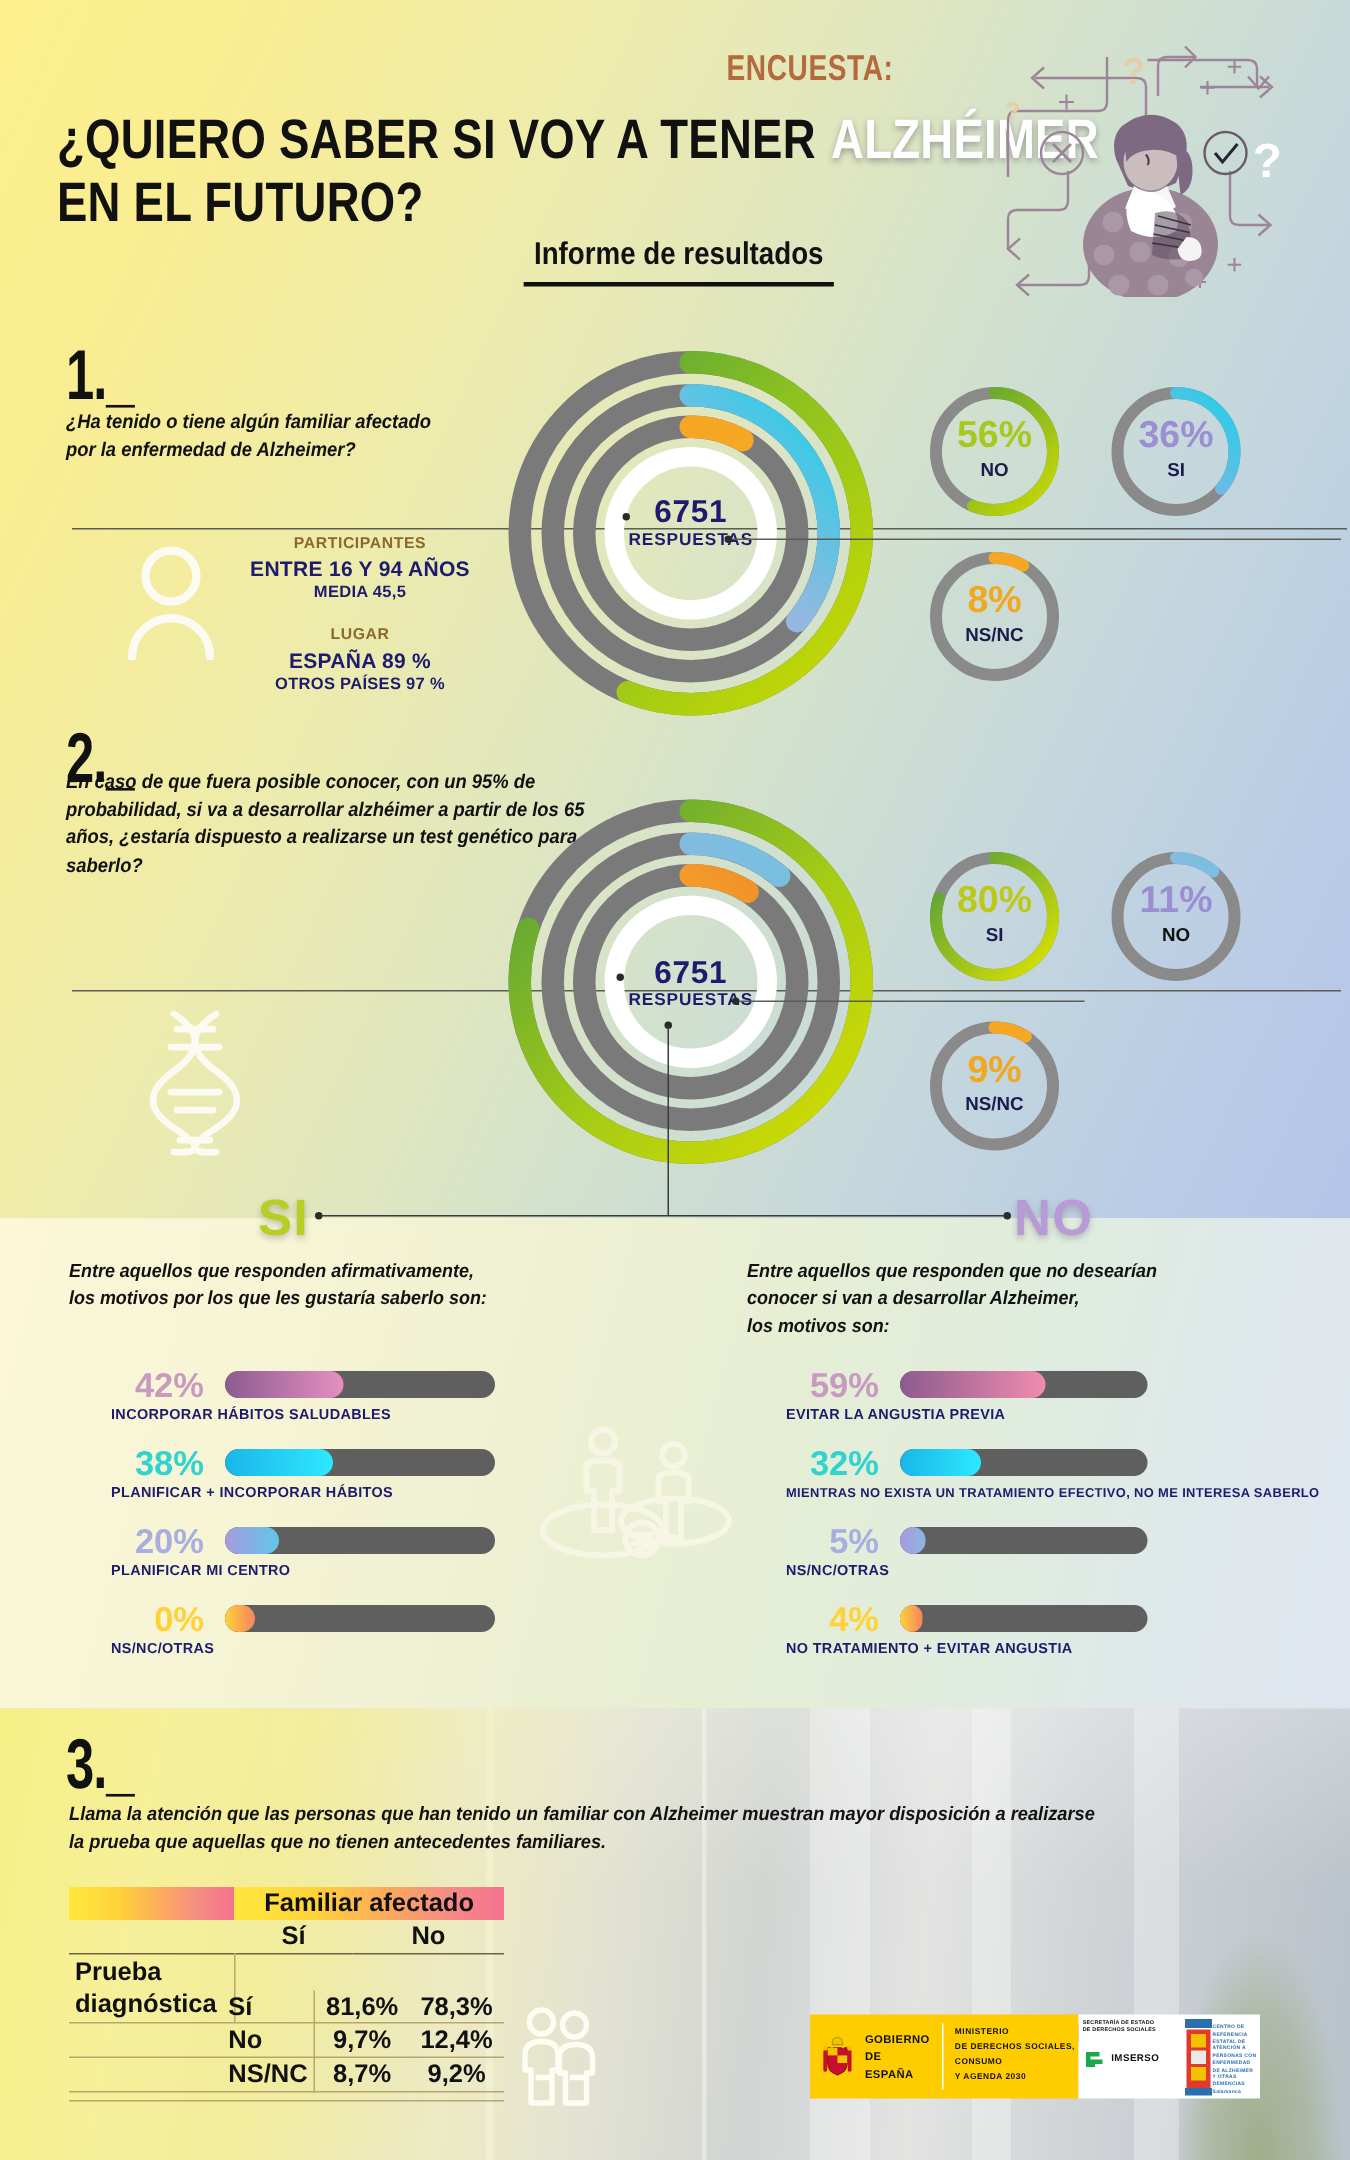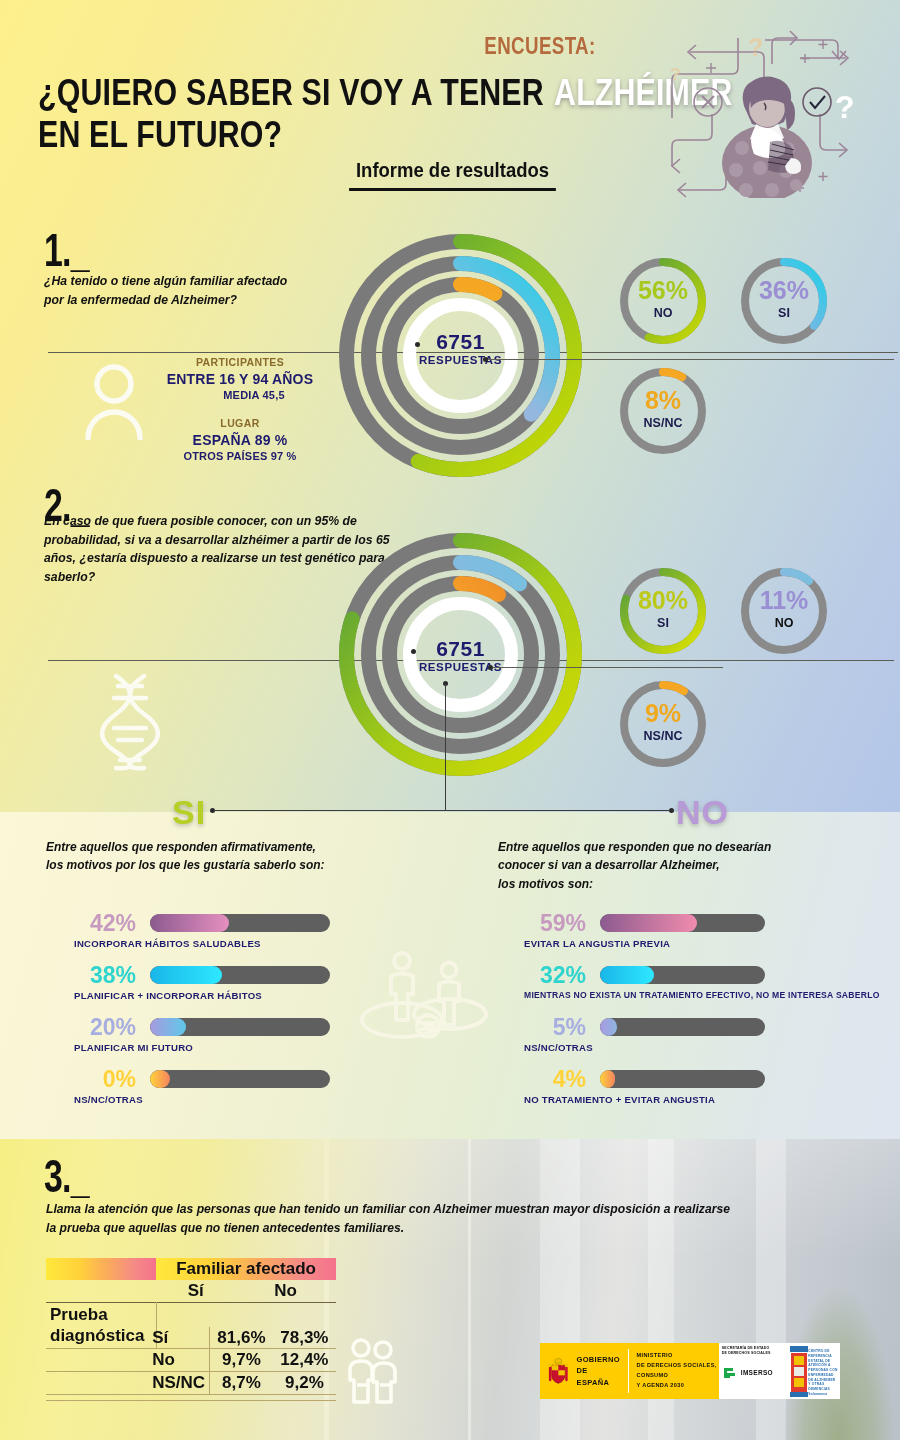--- a/index.html
+++ b/index.html
@@ -283,21 +283,21 @@
     </div>
   </div>
 
   <div class="qnum" style="left:44px; top:222px;">1._</div>
   <div class="qtext" style="left:44px; top:272px; width:270px;">¿Ha tenido o tiene algún familiar afectado por la enfermedad de Alzheimer?</div>
 
   <div class="hairline" style="left:48px; top:352px; width:850px;"></div>
 
   <div class="meta-small" style="left:110px; top:356px; width:260px;">PARTICIPANTES</div>
   <div class="meta-big" style="left:110px; top:371px; width:260px;">ENTRE 16 Y 94 AÑOS</div>
-  <div class="meta-mid" style="left:124px; top:389px; width:260px;">MEDIA 45,5</div>
+  <div class="meta-mid" style="left:110px; top:389px; width:260px;">MEDIA 45,5</div>
   <div class="meta-small" style="left:110px; top:417px; width:260px;">LUGAR</div>
   <div class="meta-big" style="left:110px; top:432px; width:260px;">ESPAÑA 89 %</div>
   <div class="meta-mid" style="left:110px; top:450px; width:260px;">OTROS PAÍSES 97 %</div>
 
   <div style="position:absolute;left:83px;top:362px;">
     <svg width="62" height="78" viewBox="0 0 62 78">
       <g fill="none" stroke="#fbfbf2" stroke-width="5.5" stroke-linecap="round">
         <circle cx="31" cy="22" r="17"></circle>
         <path d="M5 76 a26 26 0 0 1 52 0"></path>
       </g>
@@ -523,21 +523,21 @@
       <div class="fill" style="width:40%;background:linear-gradient(90deg,#19b6e8,#2ee8ff)"></div>
     </div>
     <div class="cap">PLANIFICAR + INCORPORAR HÁBITOS</div>
   </div>
 
   <div class="barrow" style="left:74px; top:1016px;">
     <div class="pv" style="color:#a7aee0">20%</div>
     <div class="track">
       <div class="fill" style="width:20%;background:linear-gradient(90deg,#a79ae0,#5fc8e8)"></div>
     </div>
-    <div class="cap">PLANIFICAR MI FUTURO</div>
+    <div class="cap">PLANIFICAR MI CENTRO</div>
   </div>
 
   <div class="barrow" style="left:74px; top:1068px;">
     <div class="pv" style="color:#ffd23a">0%</div>
     <div class="track">
       <div class="fill" style="width:11%;background:linear-gradient(90deg,#ffd23a,#f5845f)"></div>
     </div>
     <div class="cap">NS/NC/OTRAS</div>
   </div>
 

